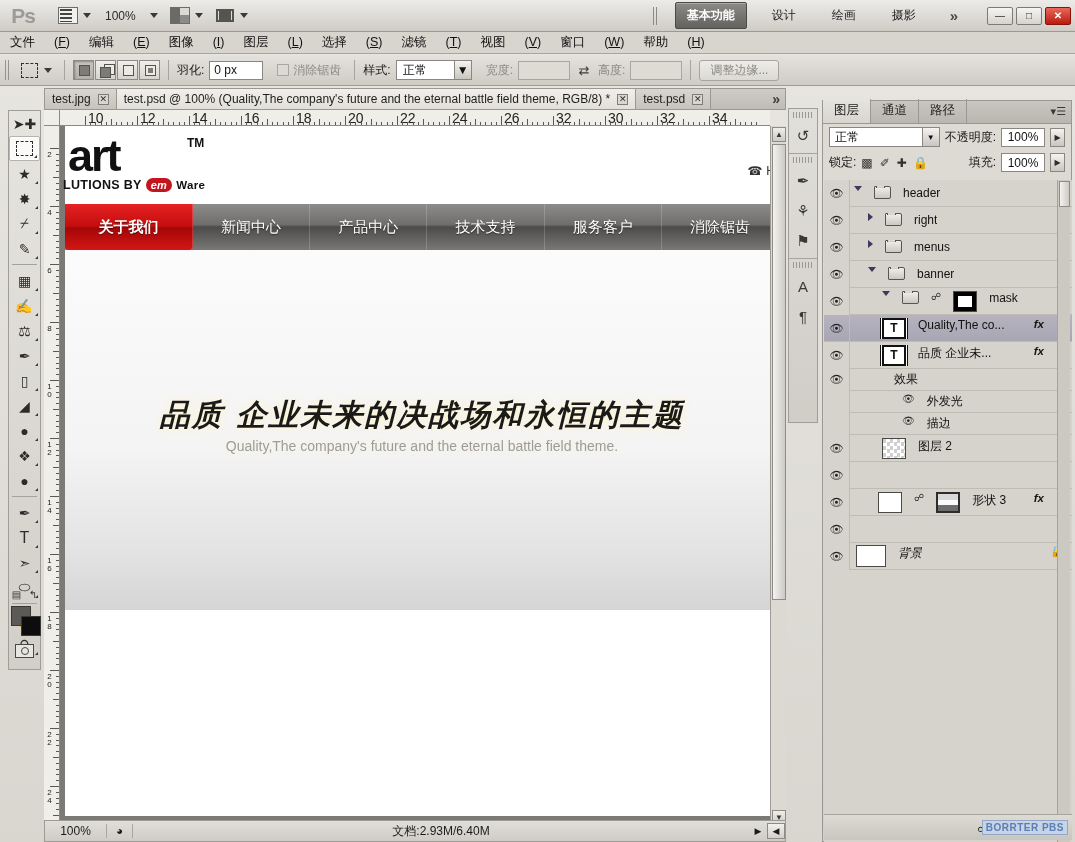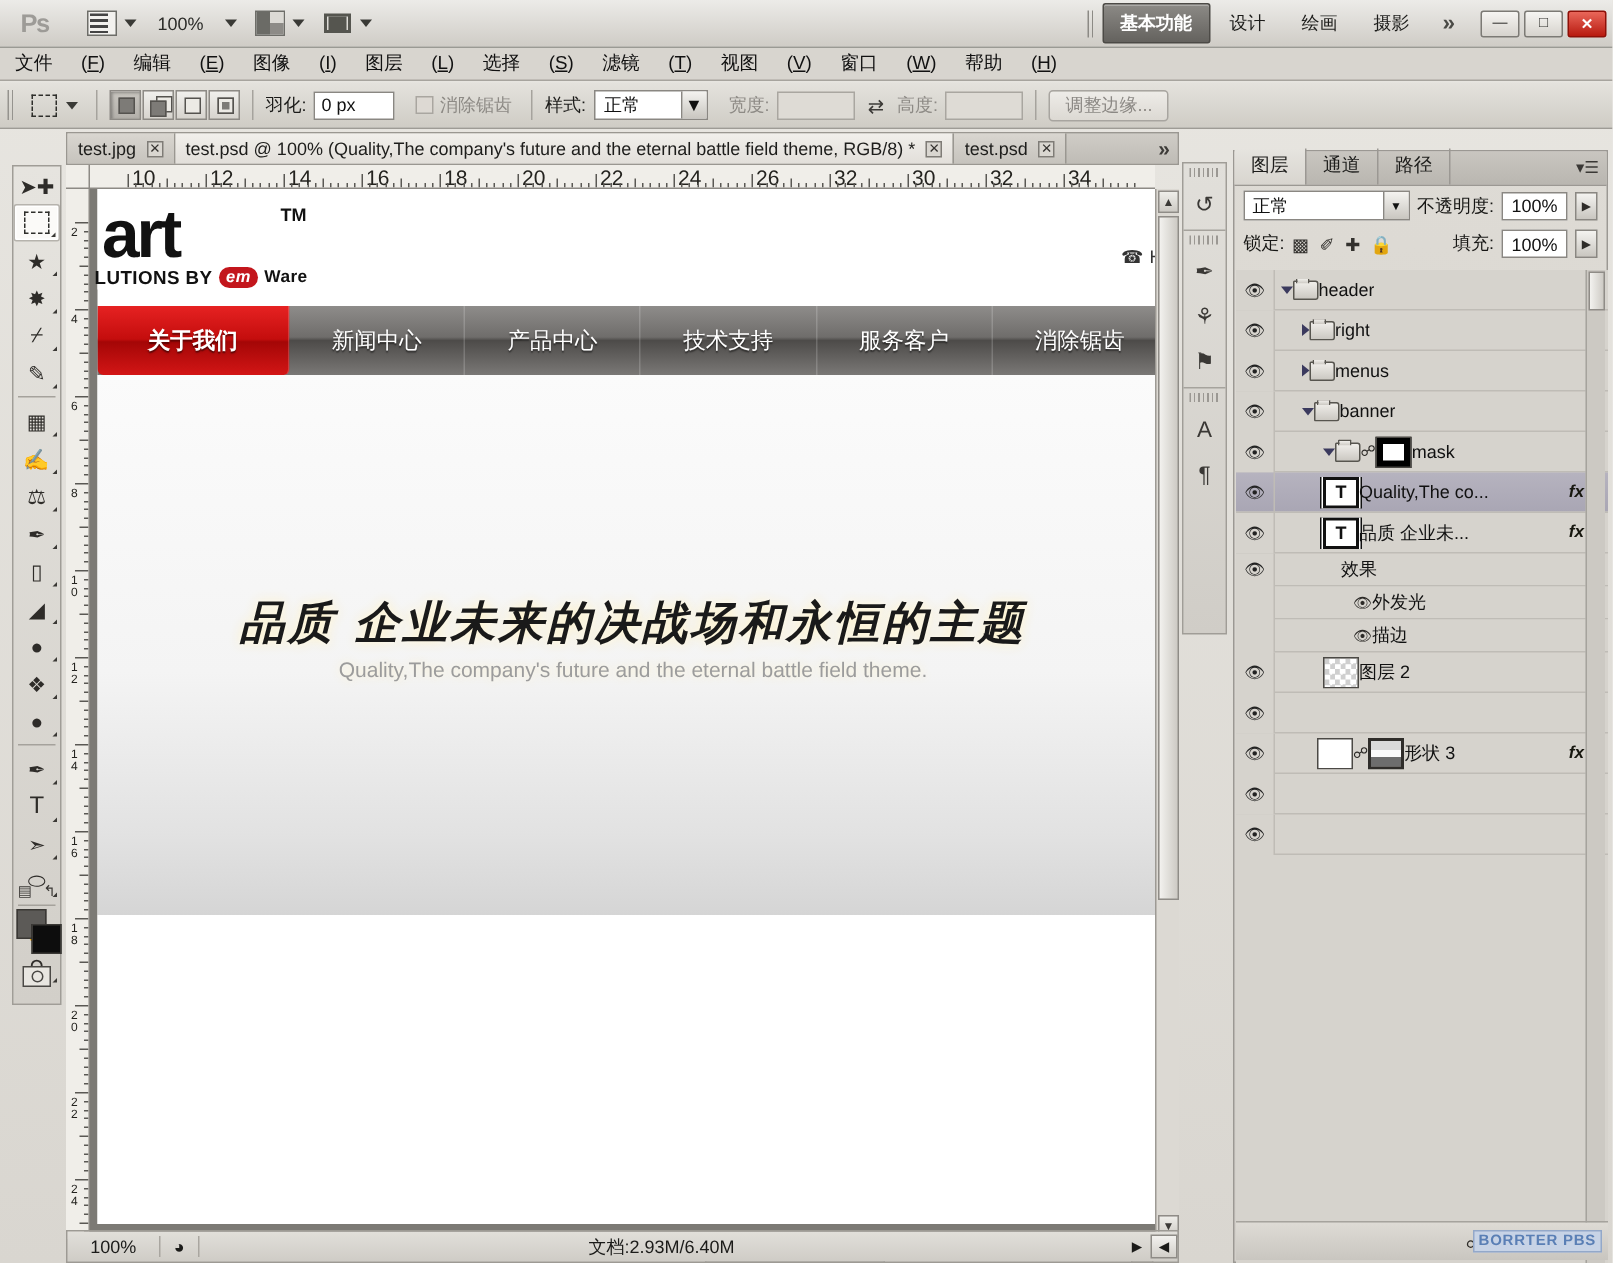--- a/index.html
+++ b/index.html
@@ -13,37 +13,37 @@
     -webkit-font-smoothing:none;
   }
   .app { position:relative; width:1075px; height:842px;
          background:linear-gradient(#e8e6e1,#d9d6d0); }
 
   
   .appbar { position:absolute; left:0; top:0; width:1075px; height:32px;
             background:linear-gradient(#ecebe8,#cfccc6);
             border-bottom:1px solid #9a9a94; display:flex; align-items:center; }
   .ps-logo { width:46px; height:32px; display:flex; align-items:center; justify-content:center;
-             color:#9d9b97; font-size:17px; font-weight:bold; letter-spacing:-1px; }
+             color:#9d9b97; font-size:21px; font-weight:bold; letter-spacing:-1px; }
   .abtool { display:flex; align-items:center; gap:3px; margin-left:12px; height:32px; }
   .abicon { width:20px; height:17px; border:1px solid #6d6d68; background:#f2f1ee;
             position:relative; }
   .abicon.i1::before{content:"";position:absolute;left:1px;top:1px;right:5px;bottom:1px;
             background:repeating-linear-gradient(#444 0 2px,#f2f1ee 2px 4px);}
   .abicon.i2{display:flex;}
   .abicon.i2::before{content:"";width:9px;background:#6b6b66;}
   .abicon.i2::after{content:"";flex:1;background:linear-gradient(#dcdad5 50%,#8d8b87 50%);}
   .abicon.i3{border:none;background:none;}
   .abicon.i3::before{content:"";position:absolute;inset:2px 1px;border:2px solid #55554f;}
   .abicon.i3::after{content:"";position:absolute;left:4px;top:4px;right:4px;bottom:4px;background:#55554f;}
   .caret { width:0;height:0;border-left:4px solid transparent;border-right:4px solid transparent;
            border-top:5px solid #3a3a36; margin-left:2px;}
   .zoomlbl { font-size:12px; color:#2b2b28; margin-left:14px; }
 
-  .ws-wrap { margin-left:auto; display:flex; align-items:center; height:32px; padding-right:4px;}
+  .ws-wrap { margin-left:auto; display:flex; align-items:center; height:32px; padding-right:4px;gap:12px;}
   .grip { width:4px; height:18px; margin-right:6px;
           background:repeating-linear-gradient(90deg,#8c8a85 0 1px,transparent 1px 3px); }
   .ws-btn { font-size:12px; color:#1c1c1a; padding:4px 11px; margin-right:2px; border-radius:2px;
             white-space:nowrap; }
   .ws-btn.active { background:linear-gradient(#8c8a86,#64625e); color:#fff; font-weight:bold;
                    border:1px solid #4c4a46; box-shadow:inset 0 1px 0 rgba(255,255,255,.28); }
   .ws-more { font-size:15px; color:#4a4a46; padding:0 9px; font-weight:bold; }
   .wincontrols { display:flex; gap:3px; margin-left:8px; }
   .wc { width:26px;height:18px;border:1px solid #7c7a75;border-radius:2px;
         background:linear-gradient(#f6f5f2,#d6d3cd); display:flex;align-items:center;justify-content:center;
@@ -227,21 +227,21 @@
            display:flex;align-items:center;justify-content:center;font-size:8px;color:#2e2c29;}
   .lockicons { display:flex; align-items:center; gap:7px; font-size:12px; color:#33312e; }
   .layerlist { position:absolute; left:1px; top:79px; width:248px; height:729px;
                background:#d6d3cd; overflow:hidden; }
   .llrow { display:flex; align-items:center; height:27px; border-bottom:1px solid #bfbcb6;
            position:relative; }
   .llrow.selected { background:linear-gradient(#b6b3bf,#a9a6b4); }
   .eye { width:26px; height:27px; display:flex; align-items:center; justify-content:center;
          border-right:1px solid #bfbcb6; font-size:11px; color:#222; background:#d6d3cd; }
   .eye.empty { color:transparent; }
-  .lbody { flex:1; display:flex; align-items:center; gap:0; overflow:hidden; }
+  .lbody { flex:1; display:flex; gap:12px; overflow:hidden; }
   .disc { width:0;height:0;border-left:5px solid #3b3a5e;border-top:4px solid transparent;
           border-bottom:4px solid transparent; }
   .disc.open { border-left:4px solid transparent;border-right:4px solid transparent;
                border-top:5px solid #3b3a5e; border-bottom:none; }
   .folder { width:17px;height:13px;border:1px solid #57554f;border-radius:1px 2px 2px 1px;
             background:linear-gradient(#f0eeea,#cbc8c2); position:relative; }
   .folder::before{content:"";position:absolute;left:1px;top:-3px;width:7px;height:3px;
             background:linear-gradient(#f0eeea,#cbc8c2);border:1px solid #57554f;border-bottom:none;border-radius:1px 1px 0 0;}
   .thumb { width:24px;height:21px;border:1px solid #4b4945;background:
            repeating-conic-gradient(#fff 0 25%, #cfcfcf 0 50%) 0 0/7px 7px; flex:0 0 auto;}
@@ -928,20 +928,25 @@
           <div class="fxarrow"></div>
         </div>
       </div>
 
       <div class="llrow">
         <div class="eye">👁</div>
       </div>
 
       <div class="llrow">
         <div class="eye">👁</div>
+        <div class="lbody" style="padding-left:6px">
+          <div class="thumb white" style="width:30px;height:22px"></div>
+          <div class="lname italic">背景</div>
+          <div class="locksm">🔒</div>
+        </div>
       </div>
     </div>
 
     <div class="panel-vsb">
       <div class="thumbv"></div>
 
     </div>
 
     <div class="panel-footer">
       <div class="pf-ic">☍</div>

